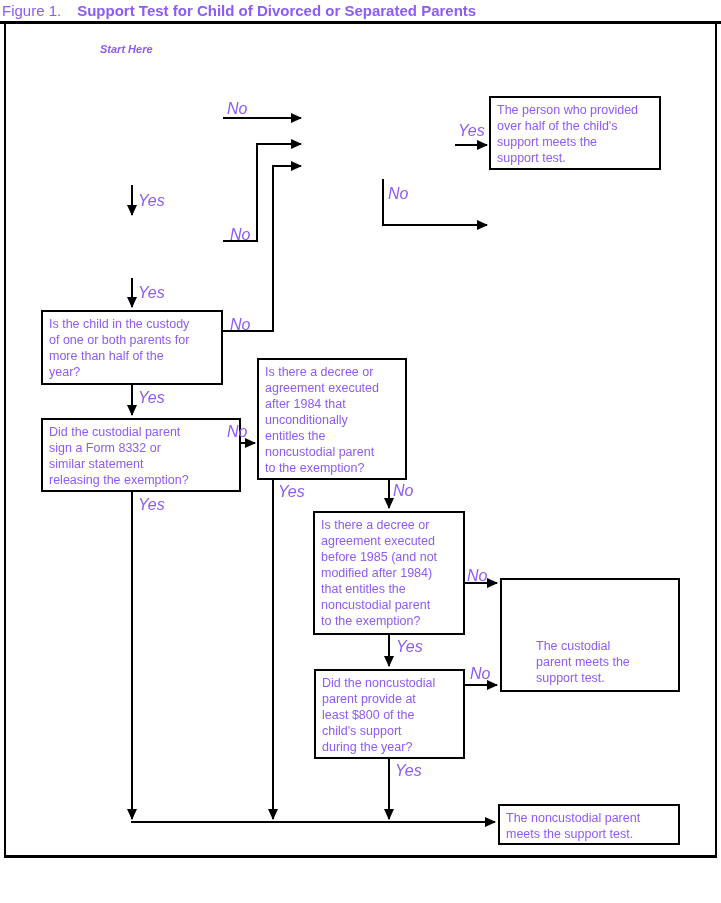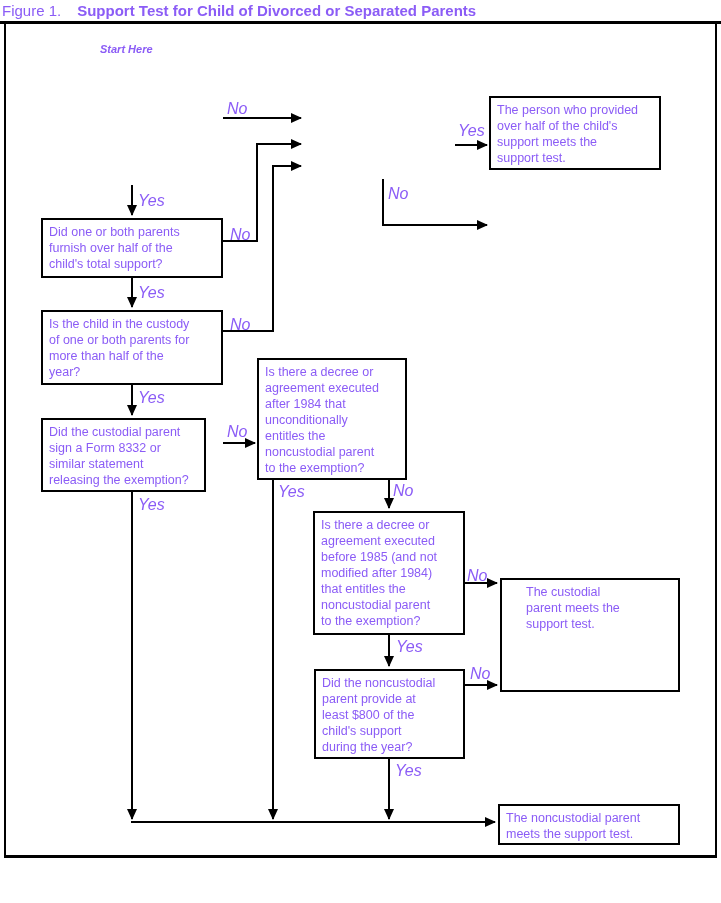--- a/index.html
+++ b/index.html
@@ -13,21 +13,21 @@
   .top-rule  { position:absolute; left:0; top:21px; width:721px; height:3px; background:#000; }
   .outer-border {
     position:absolute; left:4px; top:23px; width:713px; height:835px; box-sizing:border-box;
     border-left:2px solid #000; border-right:2px solid #000; border-bottom:3px solid #000;
   }
   .start-here { position:absolute; left:100px; top:43px; font-size:11px; font-weight:700; font-style:italic; }
   .box {
     position:absolute; box-sizing:border-box; border:2px solid #000; background:#fff;
     padding:4px 6px; font-size:12.5px; line-height:16px; white-space:pre-line;
   }
-  .center-v { display:flex; align-items:flex-start; padding-left:24px; }
+  .center-v { display:flex; align-items:flex-end; padding-left:34px; }
   .lbl { position:absolute; font-size:16px; font-style:italic; white-space:nowrap; }
   .connectors { position:absolute; left:0; top:0; }
   .ital { font-style:italic; }
 </style>
 </head>
 <body>
 
 <div class="page">
 
   <div class="fig-title">
@@ -58,28 +58,25 @@
       <path marker-end="url(#ah)" d="M273 480 L273 819"></path>
       <path marker-end="url(#ah)" d="M389 480 L389 508"></path>
       <path marker-end="url(#ah)" d="M465 583 L497 583"></path>
       <path marker-end="url(#ah)" d="M389 635 L389 666"></path>
       <path marker-end="url(#ah)" d="M465 685 L497 685"></path>
       <path marker-end="url(#ah)" d="M389 758 L389 819"></path>
       <path marker-end="url(#ah)" d="M131 822 L495 822"></path>
     </g>
   </svg>
 
-  <div class="box" style="left:41px; top:218px; width:182px; height:60px;">Did one or both parents
-furnish over half of the
-child's total support?</div>
   <div class="box" style="left:41px; top:310px; width:182px; height:75px;">Is the child in the custody
 of one or both parents for
 more than half of the
 year?</div>
-  <div class="box" style="left:41px; top:418px; width:165px; height:74px;">Did the custodial parent
+  <div class="box" style="left:41px; top:418px; width:200px; height:74px;">Did the custodial parent
 sign a Form 8332 or
 similar statement
 releasing the exemption?</div>
 
   <div class="box" style="left:257px; top:358px; width:150px; height:122px;">Is there a decree or
 agreement executed
 after 1984 that
 unconditionally
 entitles the
 noncustodial parent

